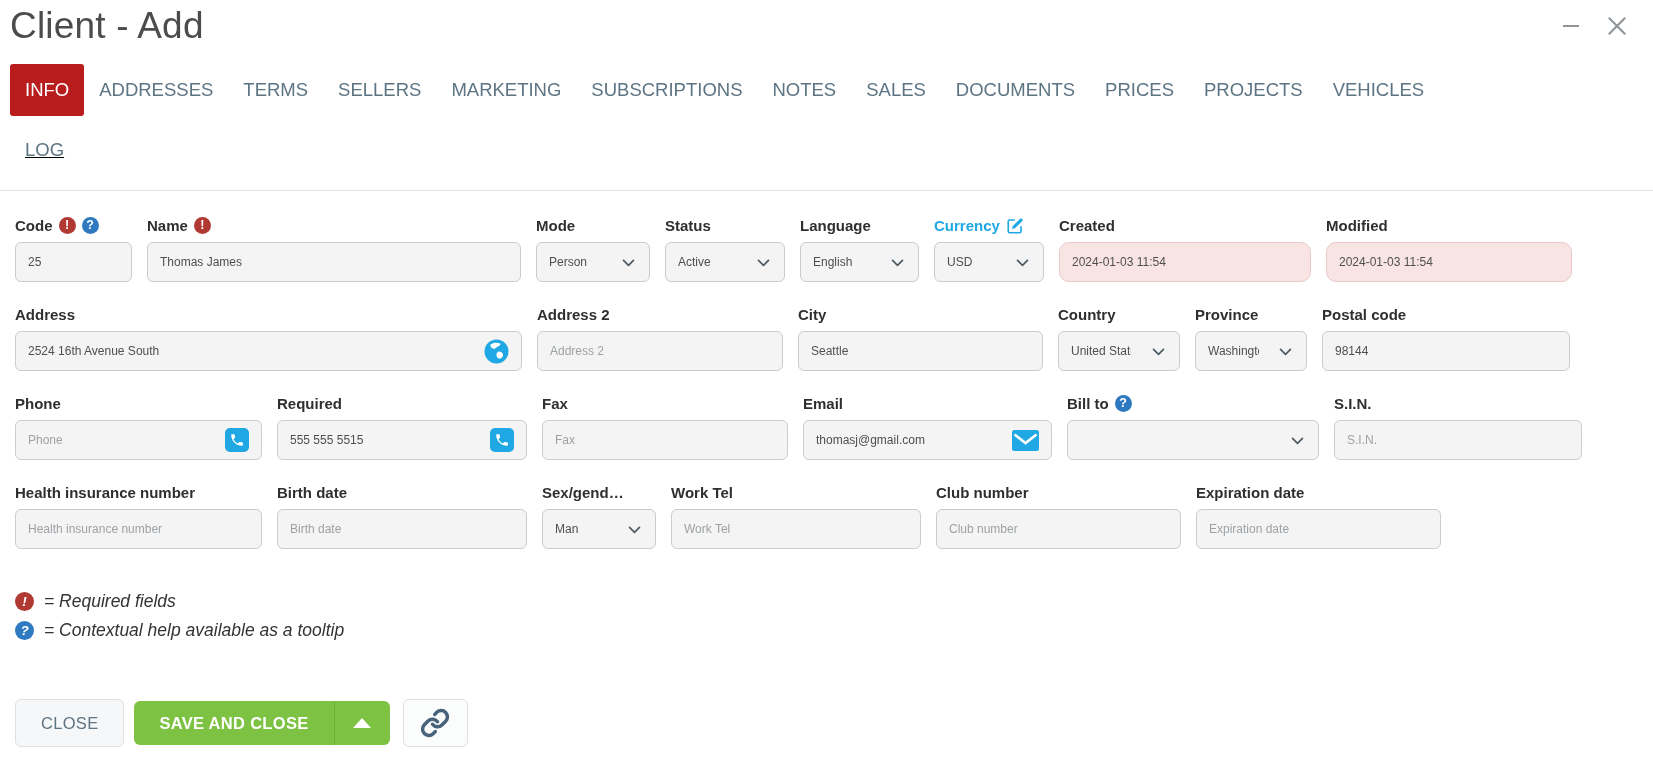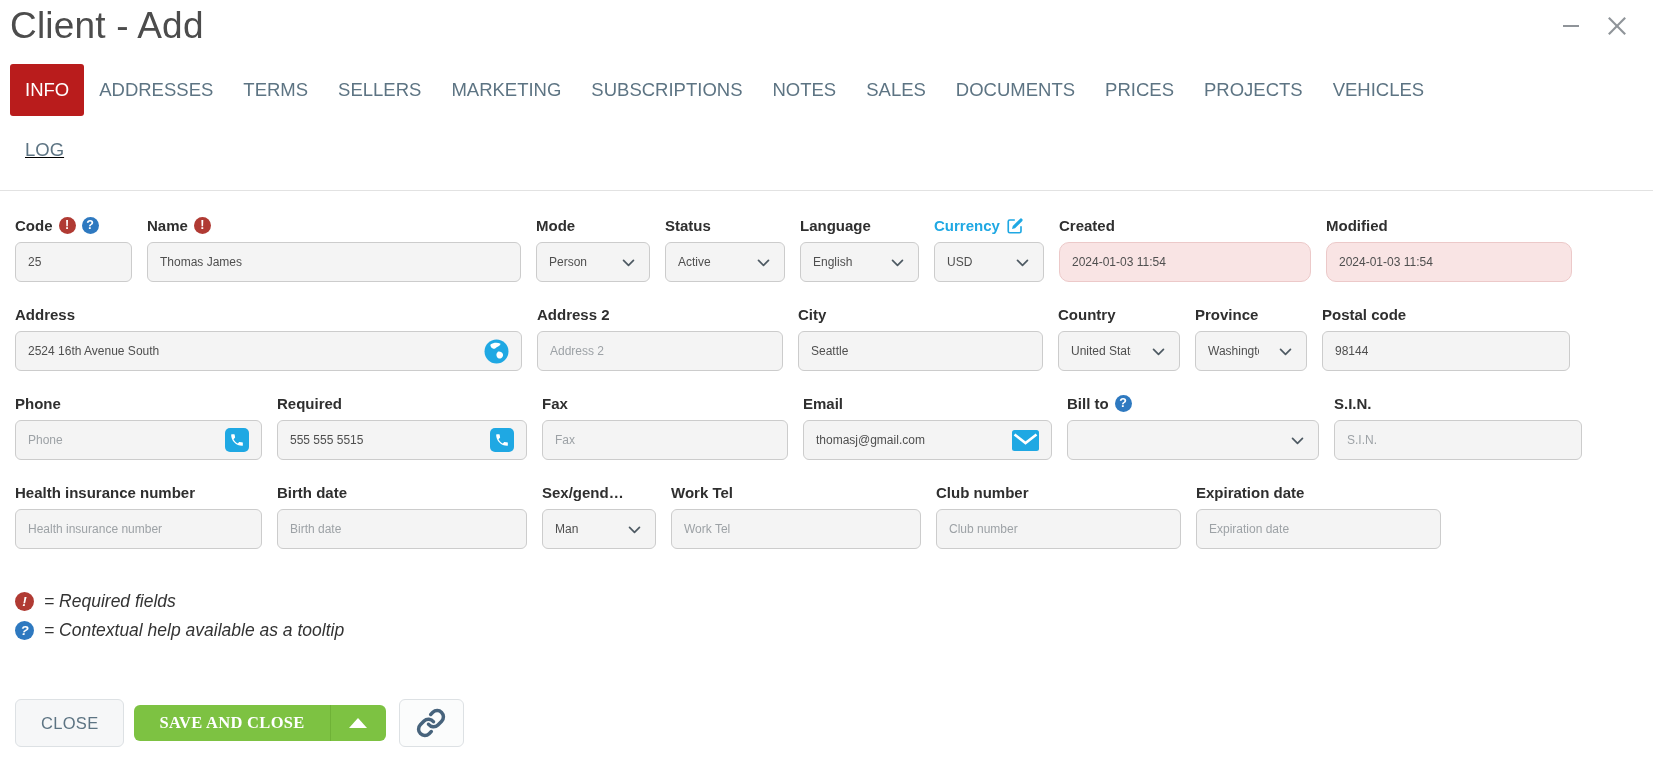--- a/index.html
+++ b/index.html
@@ -45,21 +45,21 @@
   
   .legend { padding:18px 0 0 15px; }
   .legend-line { display:flex; align-items:center; gap:10px; margin-bottom:8px;
                  font-size:17.5px; font-style:italic; color:#333; }
   .legend-line .badge { width:19px; height:19px; font-size:13.5px; }
 
   
   .footer { padding:50px 0 0 15px; display:flex; align-items:center; }
   .btn { height:48px; display:flex; align-items:center; justify-content:center; border-radius:6px; cursor:pointer; }
   .btn-close { padding:0 25px; background:#f6f7f8; border:1px solid #dde1e4; color:#5d7483; font-size:16.5px; letter-spacing:.3px; }
-  .btn-save-group { margin-left:10px; display:flex; height:36px; border-radius:6px; overflow:hidden; background:#7dc242;font-family:Liberation Serif, serif; }
+  .btn-save-group { margin-left:10px; display:flex; height:44px; border-radius:6px; overflow:hidden; background:#7dc242; }
   .btn-save { padding:0 25px; color:#fff; font-weight:700; font-size:16.5px; letter-spacing:.3px;
               display:flex; align-items:center; cursor:pointer; }
   .btn-caret { width:56px; border-left:1px solid #6fb237; display:flex; align-items:center; justify-content:center; cursor:pointer; }
   .caret-up { width:0; height:0; border-left:9px solid transparent; border-right:9px solid transparent; border-bottom:10px solid #fff; }
   .btn-link { margin-left:13px; width:65px; background:#fbfcfc; border:1px solid #dde1e4; }
 </style>
 </head>
 <body>
 
 <div class="page">

